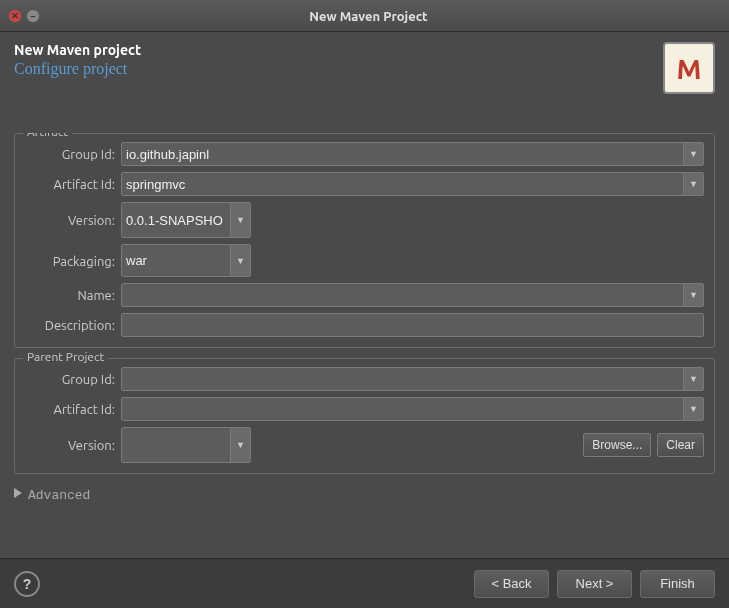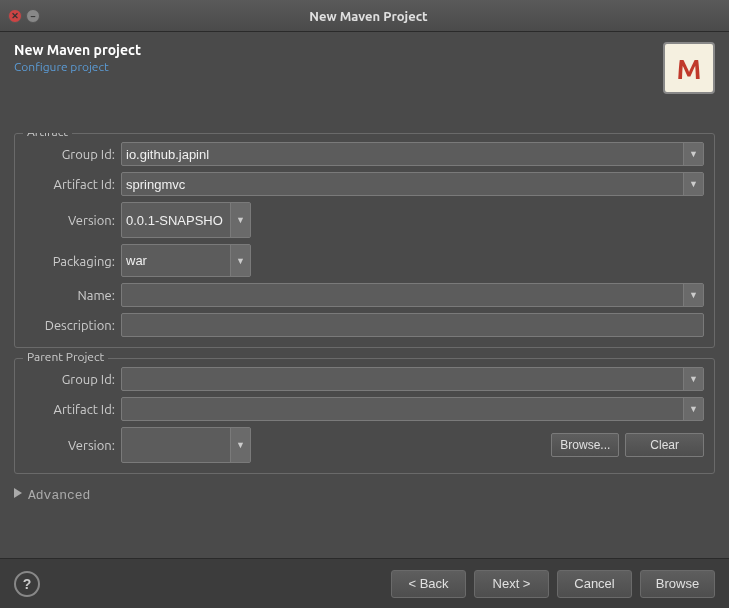--- a/index.html
+++ b/index.html
@@ -67,22 +67,23 @@
       align-items: flex-start;
       justify-content: space-between;
     }
     .header-text h2 {
       font-size: 14px;
       font-weight: bold;
       color: #ffffff;
       margin-bottom: 2px;
     }
     .header-text p {
-      font-size: 12px;
+      font-size: 16px;
       color: #5b9bd5;
+      font-family: Liberation Serif, serif;
     }
     .maven-icon {
       width: 52px;
       height: 52px;
       background: #f5f0e0;
       border: 2px solid #888;
       border-radius: 4px;
       display: flex;
       align-items: center;
       justify-content: center;
@@ -322,21 +323,21 @@
       padding: 0 8px;
       border-radius: 2px;
       border: 1px solid #7a7a7a;
       background: linear-gradient(to bottom, #5e5e5e, #4e4e4e);
       color: #e0e0e0;
       font-size: 12px;
       cursor: pointer;
     }
     .clear-btn {
       height: 24px;
-      padding: 0 24px;
+      padding: 0 8px;
       border-radius: 2px;
       border: 1px solid #7a7a7a;
       background: linear-gradient(to bottom, #5e5e5e, #4e4e4e);
       color: #e0e0e0;
       font-size: 12px;
       cursor: pointer;
     }
   </style>
 </head>
 <body>
@@ -448,17 +449,16 @@
       <span>Advanced</span>
     </div>
 
   </div>
 
   <div class="bottom-bar">
     <button class="help-btn">?</button>
     <div class="spacer"></div>
     <button class="btn">&lt; Back</button>
     <button class="btn">Next &gt;</button>
-    <button class="btn">Cancel</button>
-    <button class="btn btn-finish">Browse</button>
+    <button class="btn btn-finish">Finish</button>
   </div>
 
 </div>
 
 </body></html>

